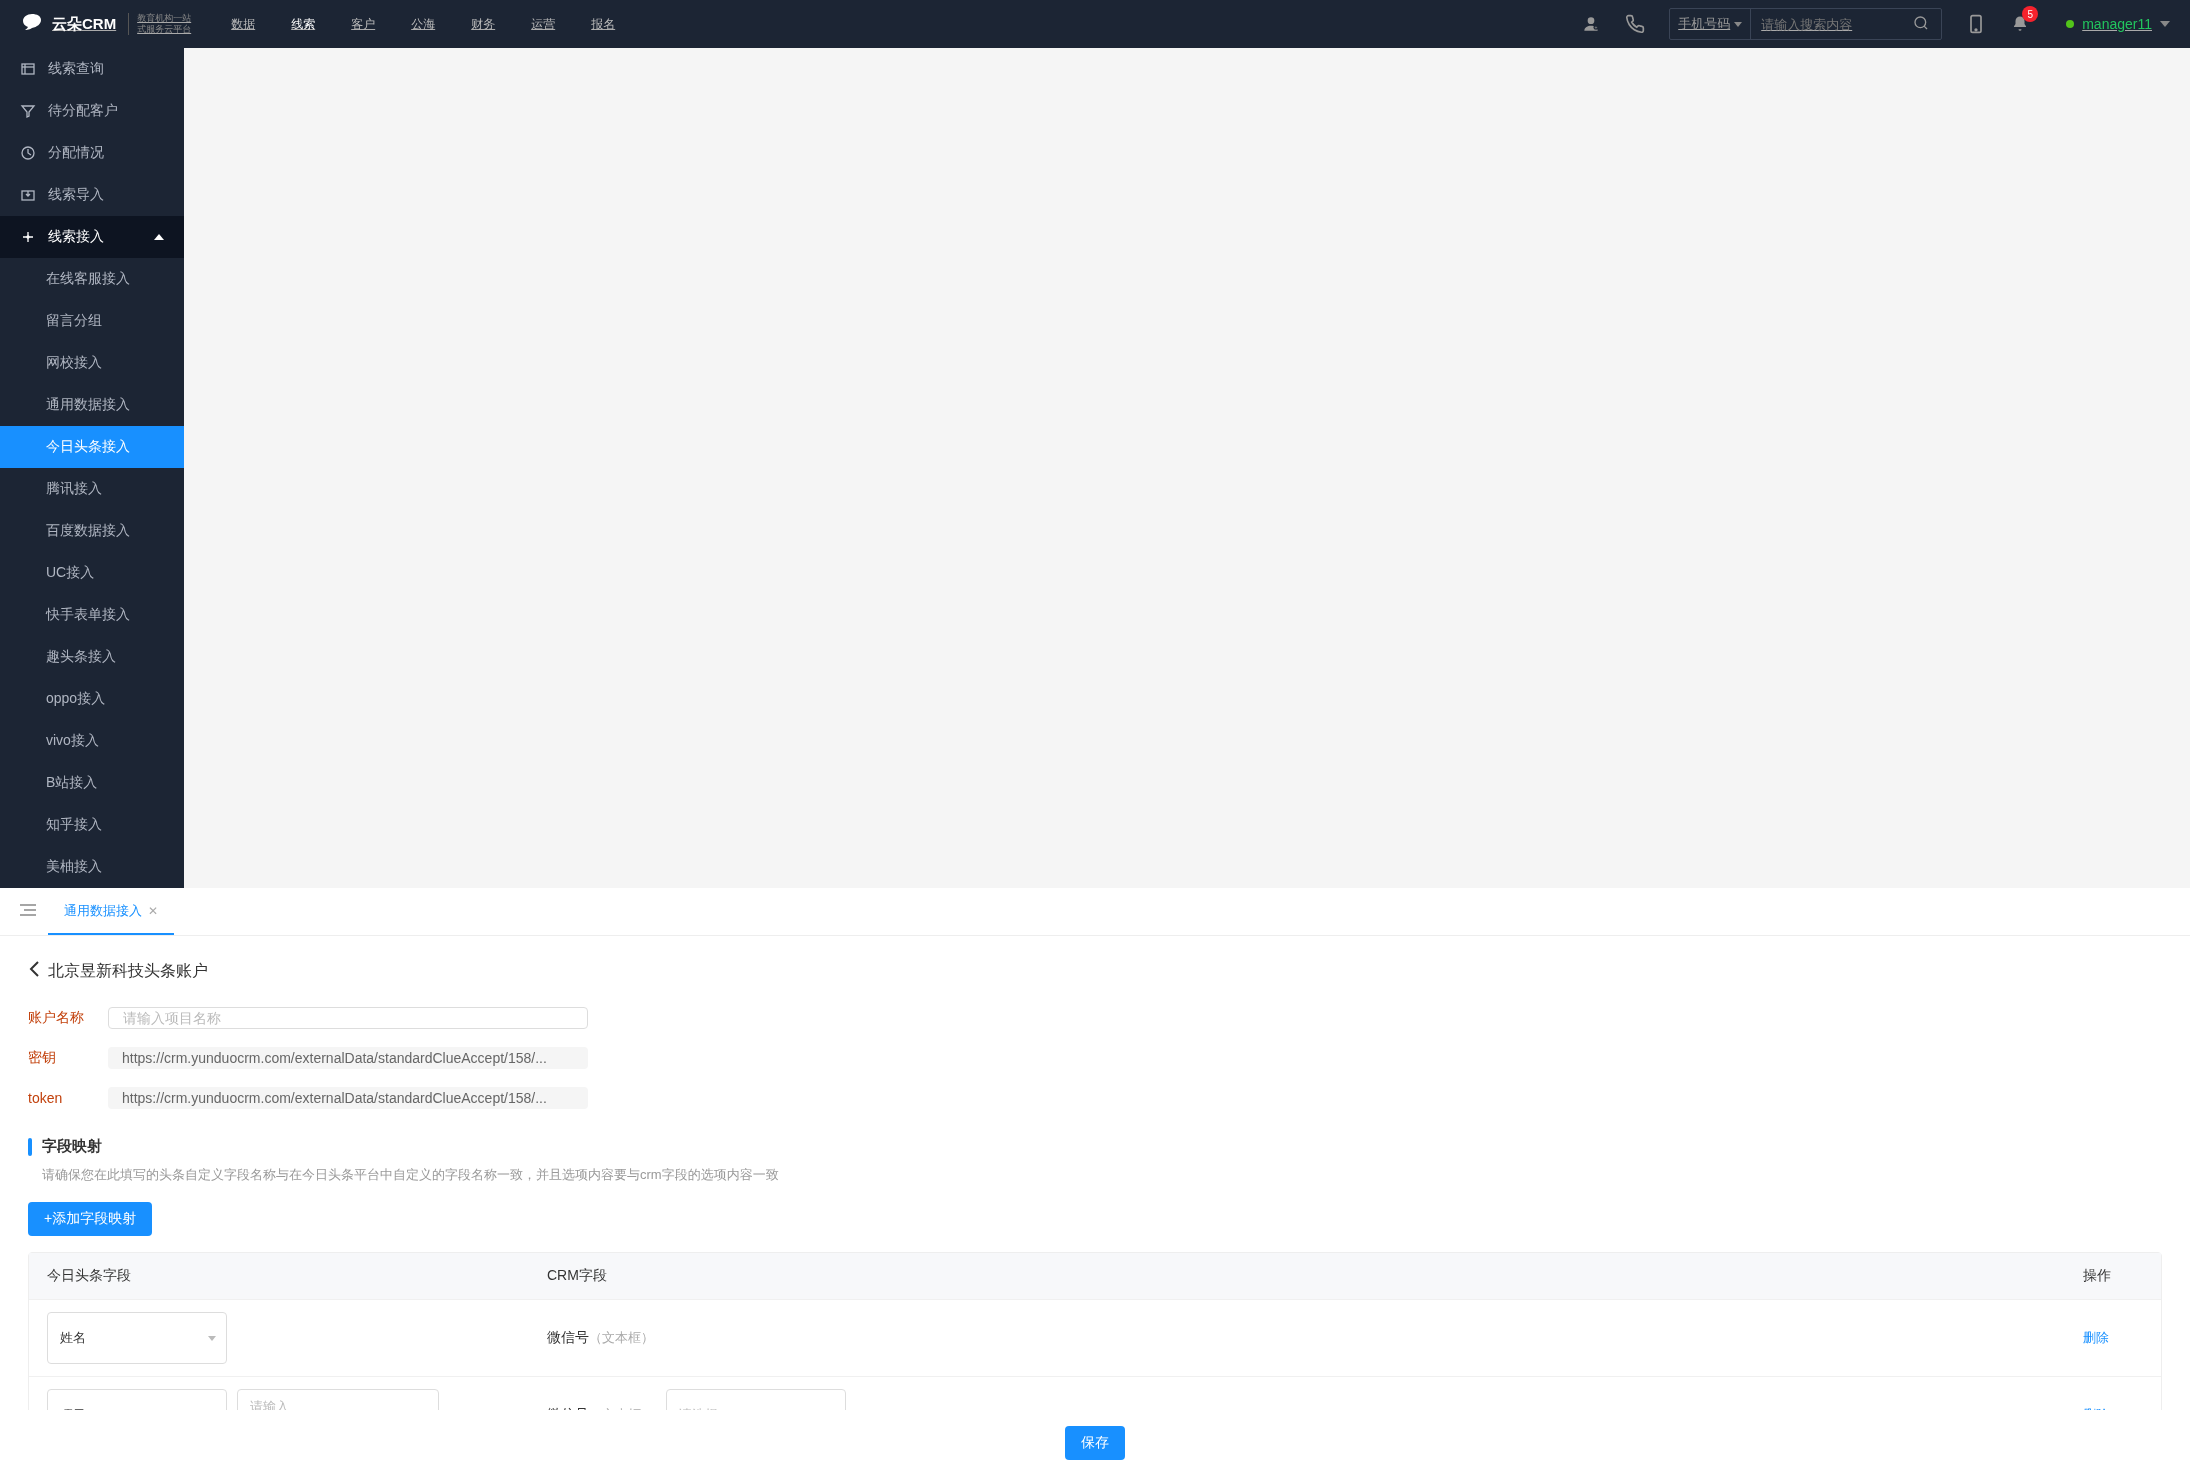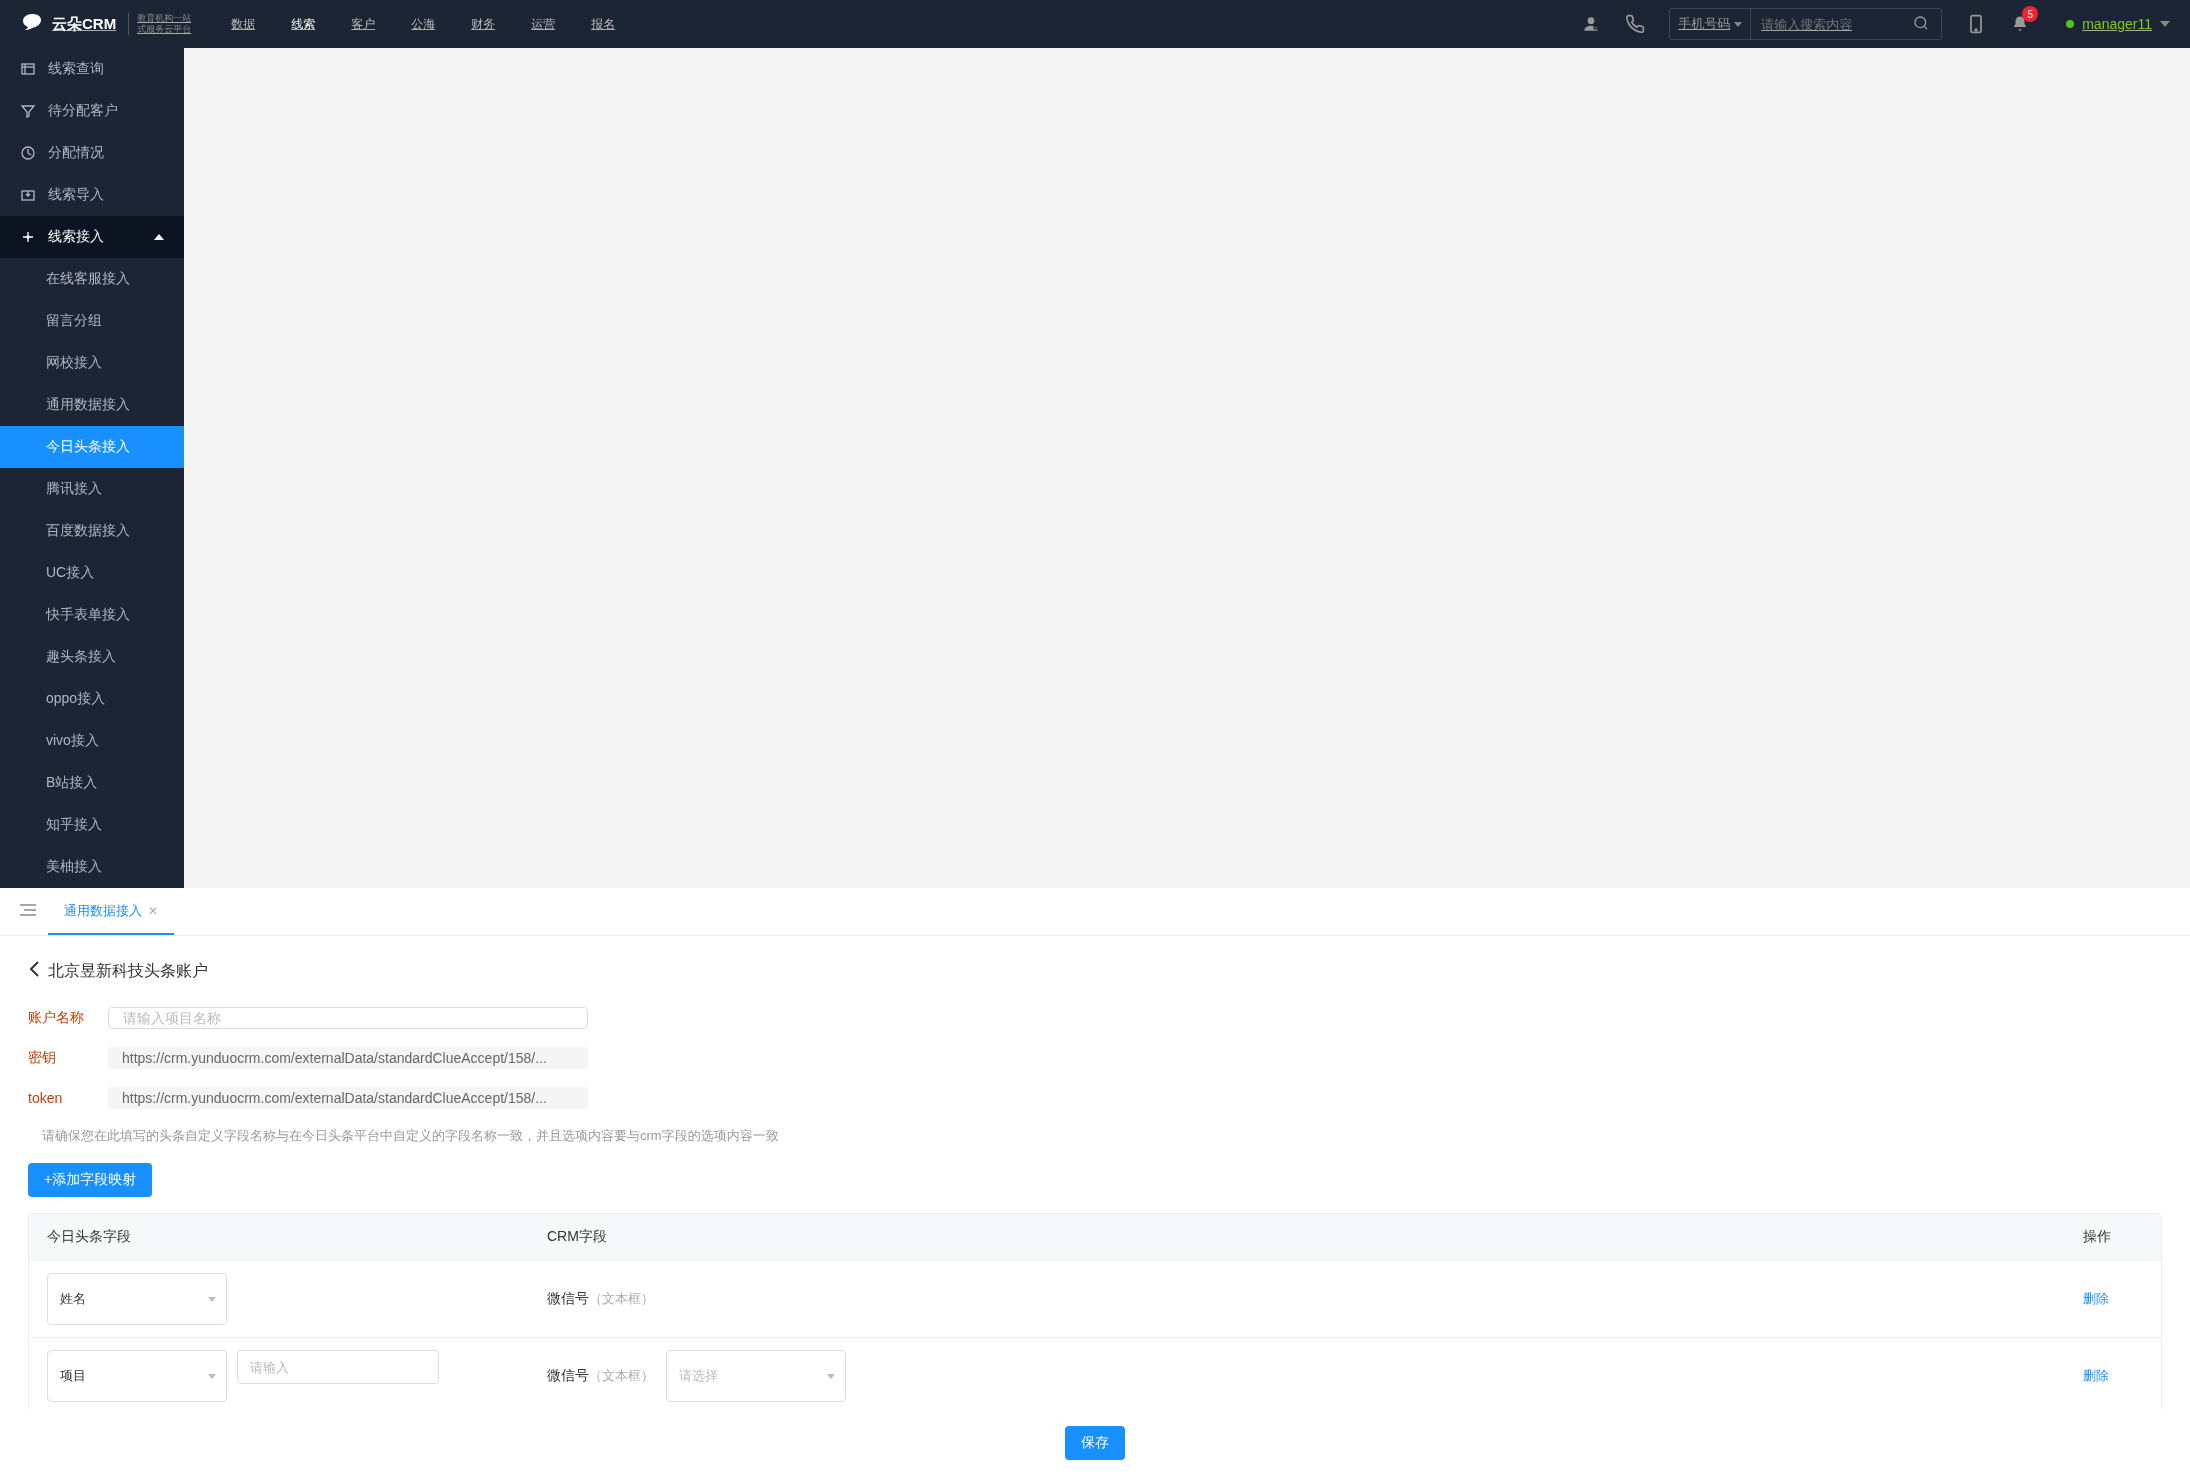--- a/index.html
+++ b/index.html
@@ -16,21 +16,21 @@
     .header-icons { display: flex; align-items: center; gap: 24px; margin-left: 16px; }
     .icon-btn { width: 20px; height: 20px; cursor: pointer; display: flex; align-items: center; justify-content: center; color: #999; }
     .search-box { display: flex; align-items: center; border: 1px solid #3a4456; border-radius: 2px; height: 32px; }
     .search-select { padding: 0 8px; color: #999; font-size: 13px; display: flex; align-items: center; gap: 4px; border-right: 1px solid #3a4456; height: 100%; cursor: pointer; }
     .search-input { background: transparent; border: none; outline: none; padding: 0 10px; color: #ccc; width: 150px; font-size: 13px; }
     .search-btn { padding: 0 12px; cursor: pointer; color: #999; }
     .notif-wrap { position: relative; }
     .badge { position: absolute; top: -8px; right: -8px; background: #f5222d; color: #fff; border-radius: 10px; min-width: 16px; height: 16px; font-size: 10px; display: flex; align-items: center; justify-content: center; padding: 0 4px; }
     .user-section { display: flex; align-items: center; gap: 8px; margin-left: 12px; cursor: pointer; }
     .status-dot { width: 8px; height: 8px; border-radius: 50%; background: #52c41a; }
-    .user-name { color: #84cc16; font-size: 14px; }
+    .user-name { color: #22c55e; font-size: 14px; }
     
     .body-wrap { display: flex; height: calc(100vh - 48px); flex-direction: column; }
     .sidebar { width: 184px; background: #1c2534; color: #aaa; overflow-y: auto; }
     .side-item { display: flex; align-items: center; padding: 12px 20px; cursor: pointer; gap: 12px; font-size: 14px; color: #b0b6c2; }
     .side-item.expanded { background: #0d1421; color: #fff; justify-content: space-between; }
     .side-item .left { display: flex; align-items: center; gap: 12px; }
     .side-sub { padding: 12px 11px 12px 46px; cursor: pointer; font-size: 14px; color: #b0b6c2; }
     .side-sub.active { background: #1890ff; color: #fff; }
     .side-icon { width: 16px; height: 16px; display: inline-flex; align-items: center; justify-content: center; }
     
@@ -256,20 +256,24 @@
       </div>
       <div class="form-row">
         <span class="form-label">密钥</span>
         <input class="form-input" readonly="" value="https://crm.yunduocrm.com/externalData/standardClueAccept/158/..." style="">
       </div>
       <div class="form-row">
         <span class="form-label">token</span>
         <input class="form-input" readonly="" value="https://crm.yunduocrm.com/externalData/standardClueAccept/158/..." style="">
       </div>
       
+      <div class="section-head">
+        <span class="section-bar"></span>
+        <span class="section-title">字段映射</span>
+      </div>
       <div class="section-hint">请确保您在此填写的头条自定义字段名称与在今日头条平台中自定义的字段名称一致，并且选项内容要与crm字段的选项内容一致</div>
       
       <button class="btn-primary">+添加字段映射</button>
       
       <div class="table">
         <div class="table-head">
           <div class="col-1">今日头条字段</div>
           <div class="col-2">CRM字段</div>
           <div class="col-3">操作</div>
         </div>

